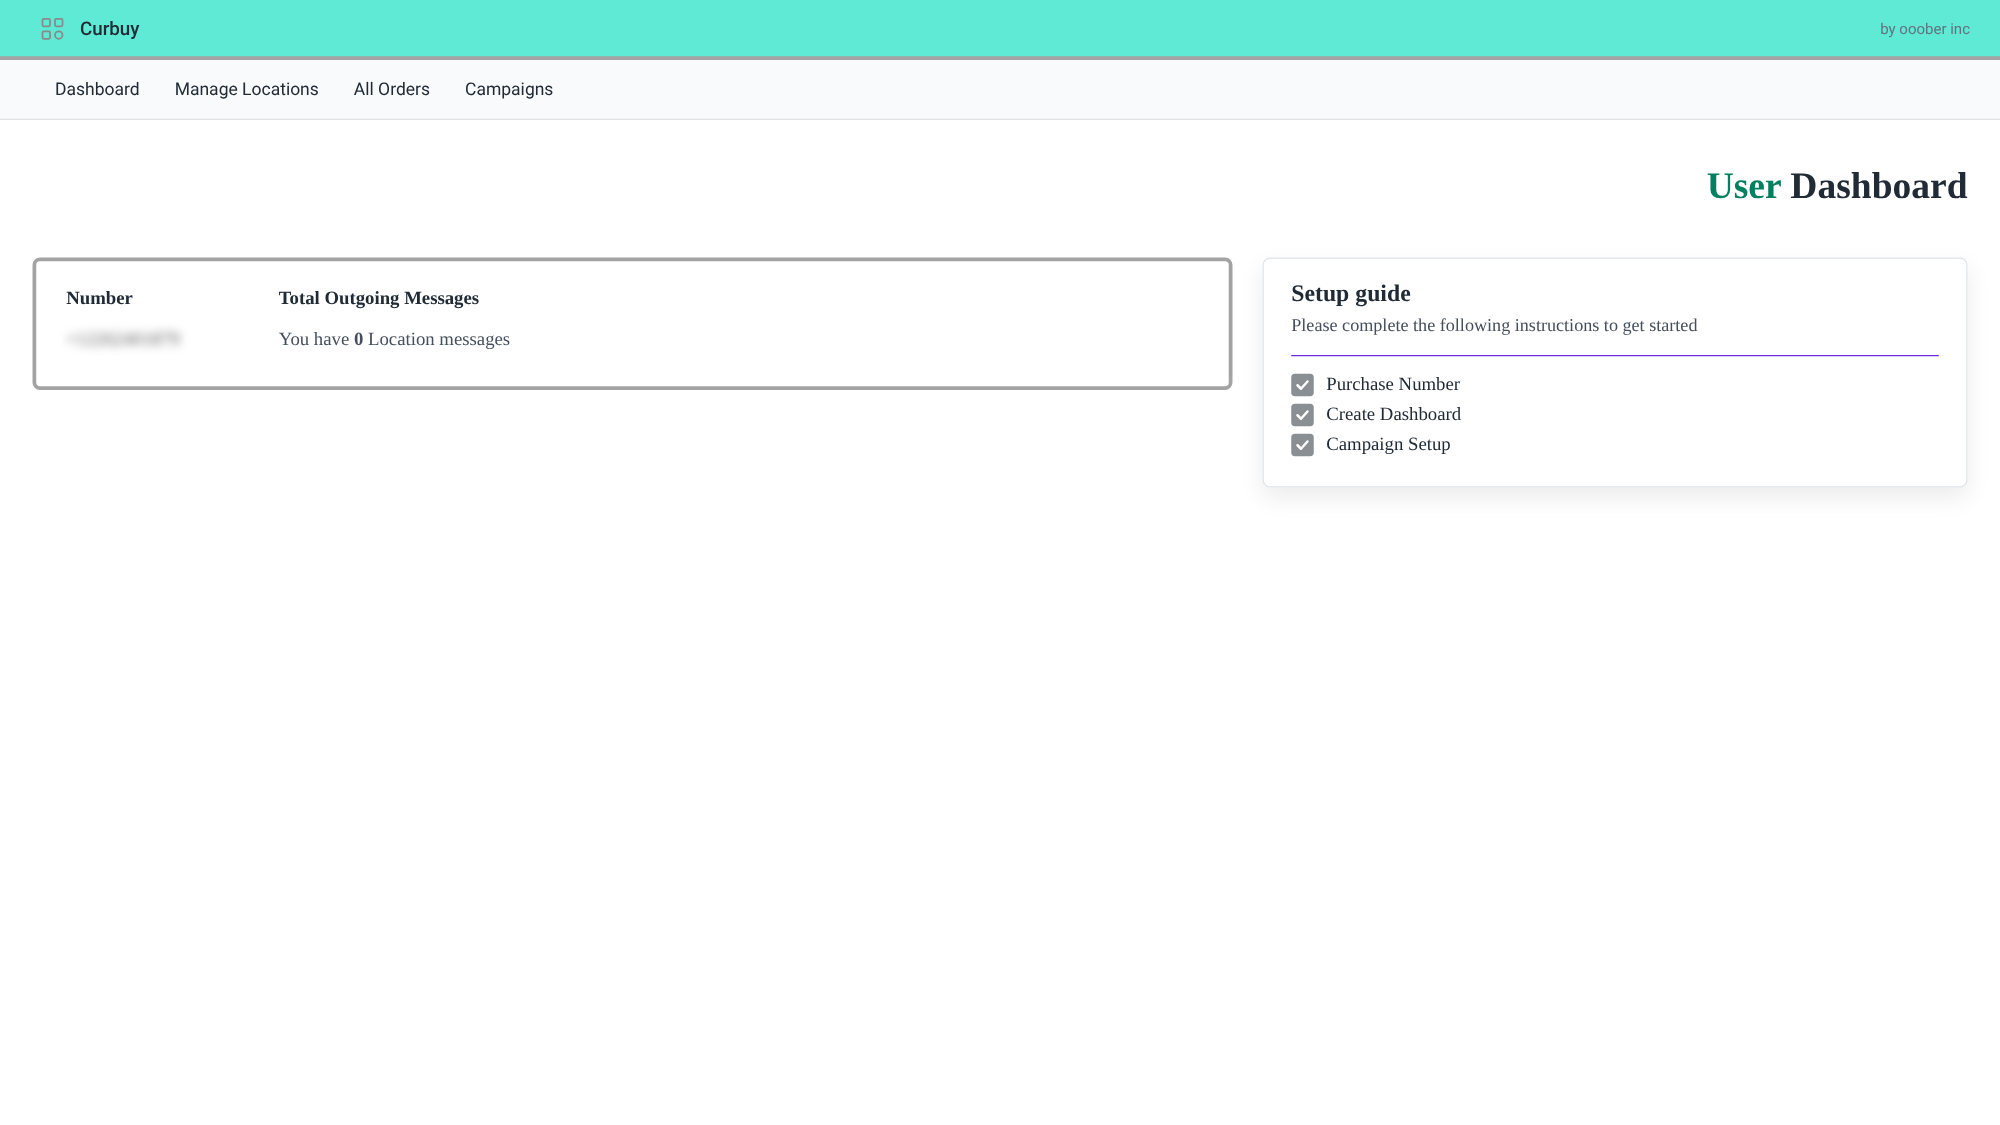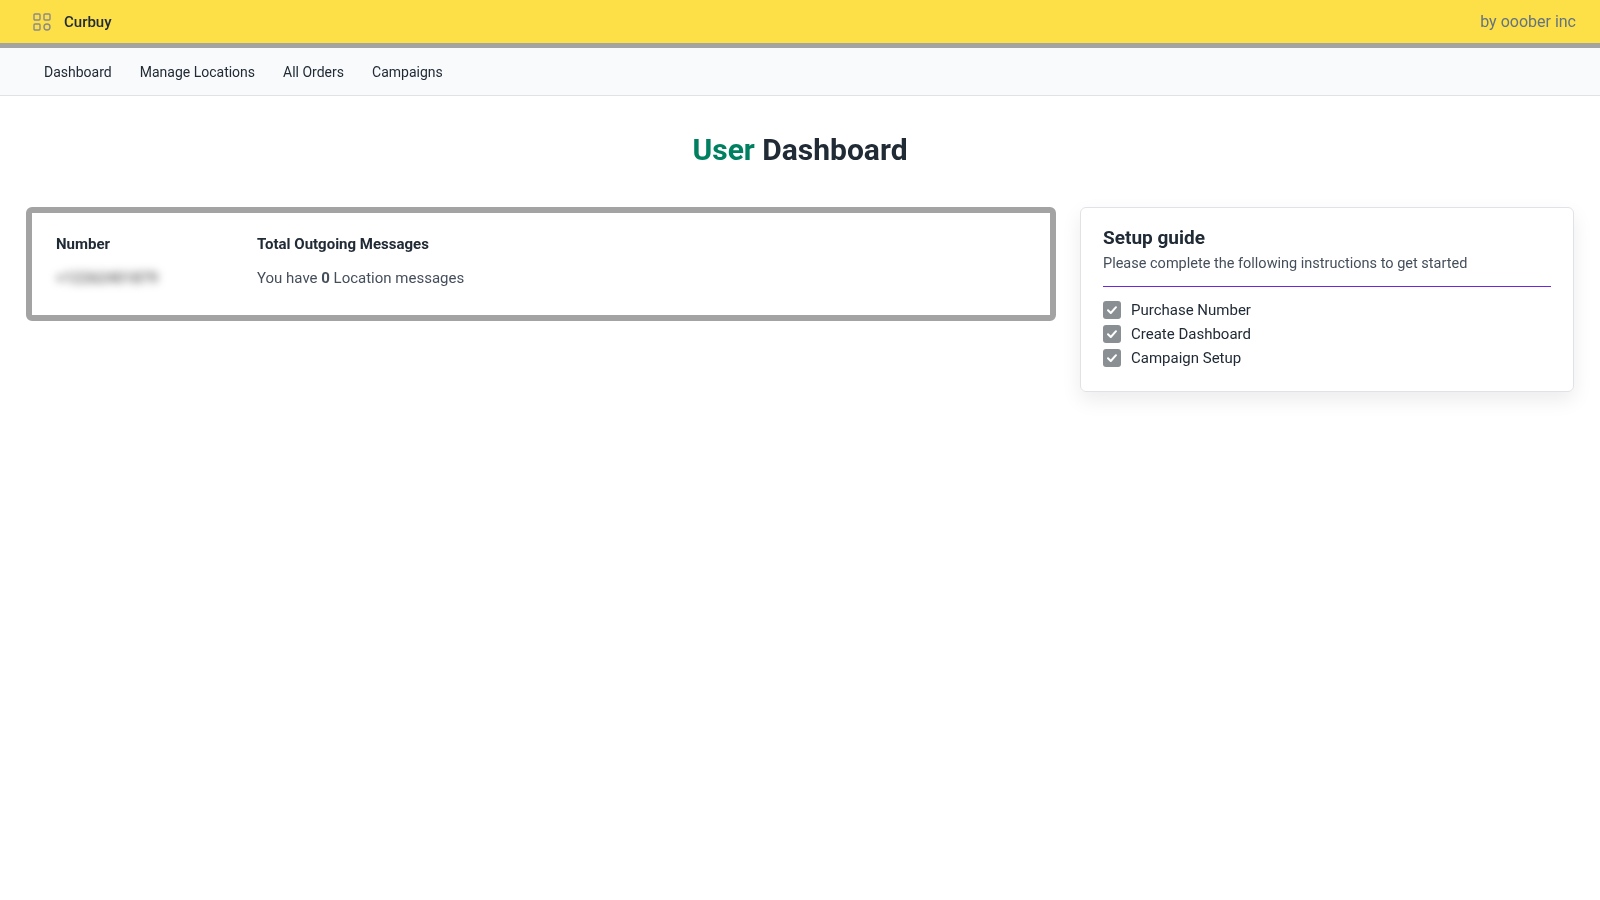--- a/index.html
+++ b/index.html
@@ -9,22 +9,22 @@
     }
     body {
       font-family: -apple-system, BlinkMacSystemFont, "Segoe UI", Roboto, "Helvetica Neue", Arial, sans-serif;
       background: #ffffff;
       color: #212b36;
       width: 1600px;
       height: 900px;
       overflow: hidden;
     }
     .topbar {
-      background: #fde047;
-      border-bottom: 5px solid #a3a3a3;
+      background: #5eead4;
+      border-bottom: 3px solid #a3a3a3;
       height: 48px;
       display: flex;
       align-items: center;
       justify-content: space-between;
       padding: 0 24px 0 32px;
     }
     .topbar-left {
       display: flex;
       align-items: center;
       gap: 12px;
@@ -36,21 +36,21 @@
       align-items: center;
       justify-content: center;
       color: #8a8a8a;
     }
     .app-name {
       font-size: 15px;
       color: #212b36;
       font-weight: 500;
     }
     .topbar-right {
-      font-size: 16px;
+      font-size: 12px;
       color: #637381;
     }
     .navbar {
       background: #f9fafb;
       border-bottom: 1px solid #dfe3e8;
       height: 48px;
       display: flex;
       align-items: center;
       padding: 0 44px;
       gap: 28px;
@@ -58,41 +58,42 @@
     .nav-item {
       font-size: 14px;
       color: #212b36;
       cursor: pointer;
       padding: 4px 0;
     }
     .main {
       padding: 36px 24px 24px 24px;
       display: flex;
       gap: 24px;
-      align-items: center;
+      align-items: flex-end;
+      font-family: Liberation Serif, serif;
     }
     .page-title {
       font-size: 30px;
       font-weight: 700;
       color: #212b36;
       margin-bottom: 40px;
       padding-left: 0;
     }
     .page-title-highlight {
       color: #008060;
     }
     .left-col {
       flex: 1;
     }
     .stats-card {
-      border: 6px solid #a3a3a3;
+      border: 3px solid #a3a3a3;
       border-radius: 6px;
       padding: 22px 24px 28px 24px;
       display: flex;
-      gap: 61px;
+      gap: 30px;
     }
     .stat {
       display: flex;
       flex-direction: column;
       gap: 16px;
     }
     .stat-number {
       min-width: 140px;
     }
     .stat-locations {
@@ -119,21 +120,21 @@
     .stat-value.link {
       color: #006fbb;
       cursor: pointer;
     }
     .stat-value.blurred {
       filter: blur(4px);
       color: #5a5a5a;
       font-weight: 500;
     }
     .setup-card {
-      width: 494px;
+      width: 564px;
       border: 1px solid #dfe3e8;
       border-radius: 6px;
       padding: 18px 22px 20px 22px;
       box-shadow: 0 8px 20px rgba(0,0,0,0.08);
     }
     .setup-title {
       font-size: 19px;
       font-weight: 700;
       color: #212b36;
       margin-bottom: 6px;

